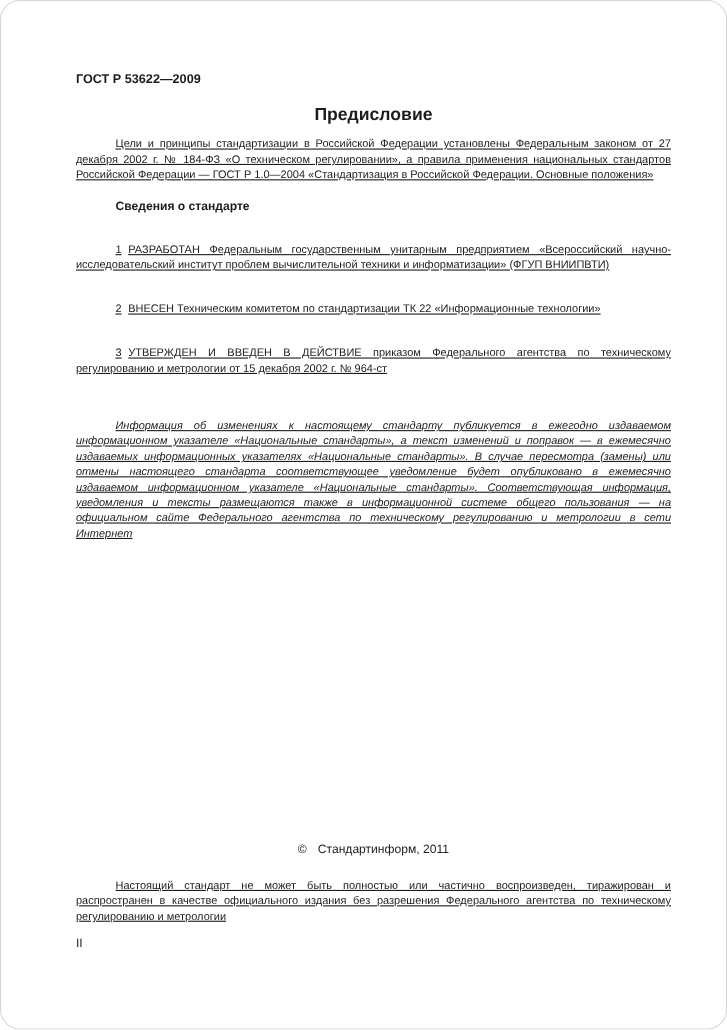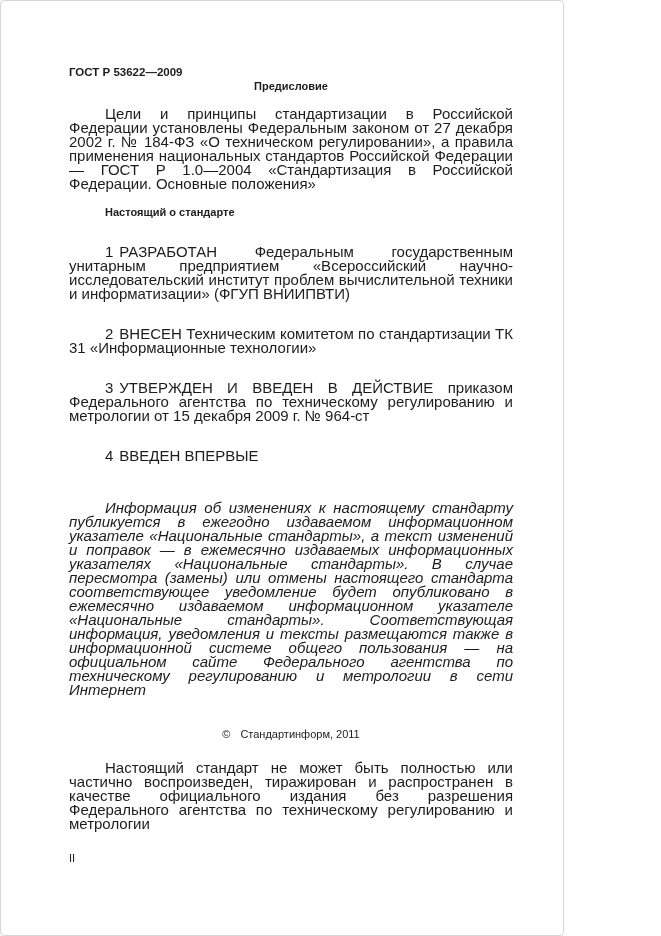--- a/index.html
+++ b/index.html
@@ -1,47 +1,48 @@
 <!DOCTYPE html>
 <html><head>
 <meta charset="utf-8">
 <style>
   * { margin: 0; padding: 0; box-sizing: border-box; }
   html, body { background: #ffffff; }
   .page {
     position: relative;
-    width: 564px;
+    width: 661px;
     height: 936px;
     background: #ffffff;
     border: 1px solid #d6d6d6;
-    border-radius: 4px;
+    border-radius: 18px;
     font-family: "Liberation Sans", sans-serif;
     color: #1c1c1c;
     display: flex;
     flex-direction: column;
     padding: 64px 50px 70px 68px;
     overflow: hidden;
   }
   .doc-header {
     font-size: 11.5px;
     font-weight: bold;
     line-height: 14px;
   }
   .doc-title {
-    margin-top: 0;
+    margin-top: 18px;
     text-align: center;
-    font-size: 11px;
+    font-size: 16px;
     font-weight: bold;
     line-height: 15px;
   }
   p.body-text {
-    font-size: 15px;
+    font-size: 10px;
     line-height: 14px;
     text-align: justify;
     text-indent: 36px;
+    text-decoration: underline;
   }
   .intro { margin-top: 13px; }
   .info-heading {
     margin-top: 14px;
     font-size: 11px;
     font-weight: bold;
     line-height: 14px;
     text-indent: 36px;
   }
   .std-item { margin-top: 26px; }
@@ -52,45 +53,44 @@
   }
   .spacer { flex: 1 1 auto; }
   .copyright-line {
     text-align: center;
     font-size: 11px;
     line-height: 14px;
   }
   .copyright-line .copy-symbol { margin-right: 10px; }
   .footer-text { margin-top: 20px; }
   .page-number {
-    margin-top: 20px;
+    margin-top: 10px;
     font-size: 11px;
     line-height: 14px;
   }
 </style>
 </head>
 <body>
 
 <div class="page">
 
   <div class="doc-header">ГОСТ Р 53622—2009</div>
 
   <div class="doc-title">Предисловие</div>
 
   <p class="body-text intro">Цели и принципы стандартизации в Российской Федерации установлены Федеральным законом от 27 декабря 2002 г. № 184-ФЗ «О техническом регулировании», а правила применения национальных стандартов Российской Федерации — ГОСТ Р 1.0—2004 «Стандартизация в Российской Федерации. Основные положения»</p>
 
-  <div class="info-heading">Настоящий о стандарте</div>
+  <div class="info-heading">Сведения о стандарте</div>
 
   <p class="body-text std-item"><span class="item-num">1</span><span>РАЗРАБОТАН Федеральным государственным унитарным предприятием «Всероссийский научно-исследовательский институт проблем вычислительной техники и информатизации» (ФГУП ВНИИПВТИ)</span></p>
 
-  <p class="body-text std-item"><span class="item-num">2</span><span>ВНЕСЕН Техническим комитетом по стандартизации ТК 31 «Информационные технологии»</span></p>
+  <p class="body-text std-item"><span class="item-num">2</span><span>ВНЕСЕН Техническим комитетом по стандартизации ТК 22 «Информационные технологии»</span></p>
 
-  <p class="body-text std-item"><span class="item-num">3</span><span>УТВЕРЖДЕН И ВВЕДЕН В ДЕЙСТВИЕ приказом Федерального агентства по техническому регулированию и метрологии от 15 декабря 2009 г. № 964-ст</span></p>
+  <p class="body-text std-item"><span class="item-num">3</span><span>УТВЕРЖДЕН И ВВЕДЕН В ДЕЙСТВИЕ приказом Федерального агентства по техническому регулированию и метрологии от 15 декабря 2002 г. № 964-ст</span></p>
 
-  <p class="body-text std-item"><span class="item-num">4</span><span>ВВЕДЕН ВПЕРВЫЕ</span></p>
 
   <p class="body-text notice">Информация об изменениях к настоящему стандарту публикуется в ежегодно издаваемом информационном указателе «Национальные стандарты», а текст изменений и поправок — в ежемесячно издаваемых информационных указателях «Национальные стандарты». В случае пересмотра (замены) или отмены настоящего стандарта соответствующее уведомление будет опубликовано в ежемесячно издаваемом информационном указателе «Национальные стандарты». Соответствующая информация, уведомления и тексты размещаются также в информационной системе общего пользования — на официальном сайте Федерального агентства по техническому регулированию и метрологии в сети Интернет</p>
 
   <div class="spacer"></div>
 
   <div class="copyright-line"><span class="copy-symbol">©</span><span>Стандартинформ, 2011</span></div>
 
   <p class="body-text footer-text">Настоящий стандарт не может быть полностью или частично воспроизведен, тиражирован и распространен в качестве официального издания без разрешения Федерального агентства по техническому регулированию и метрологии</p>
 
   <div class="page-number">II</div>

